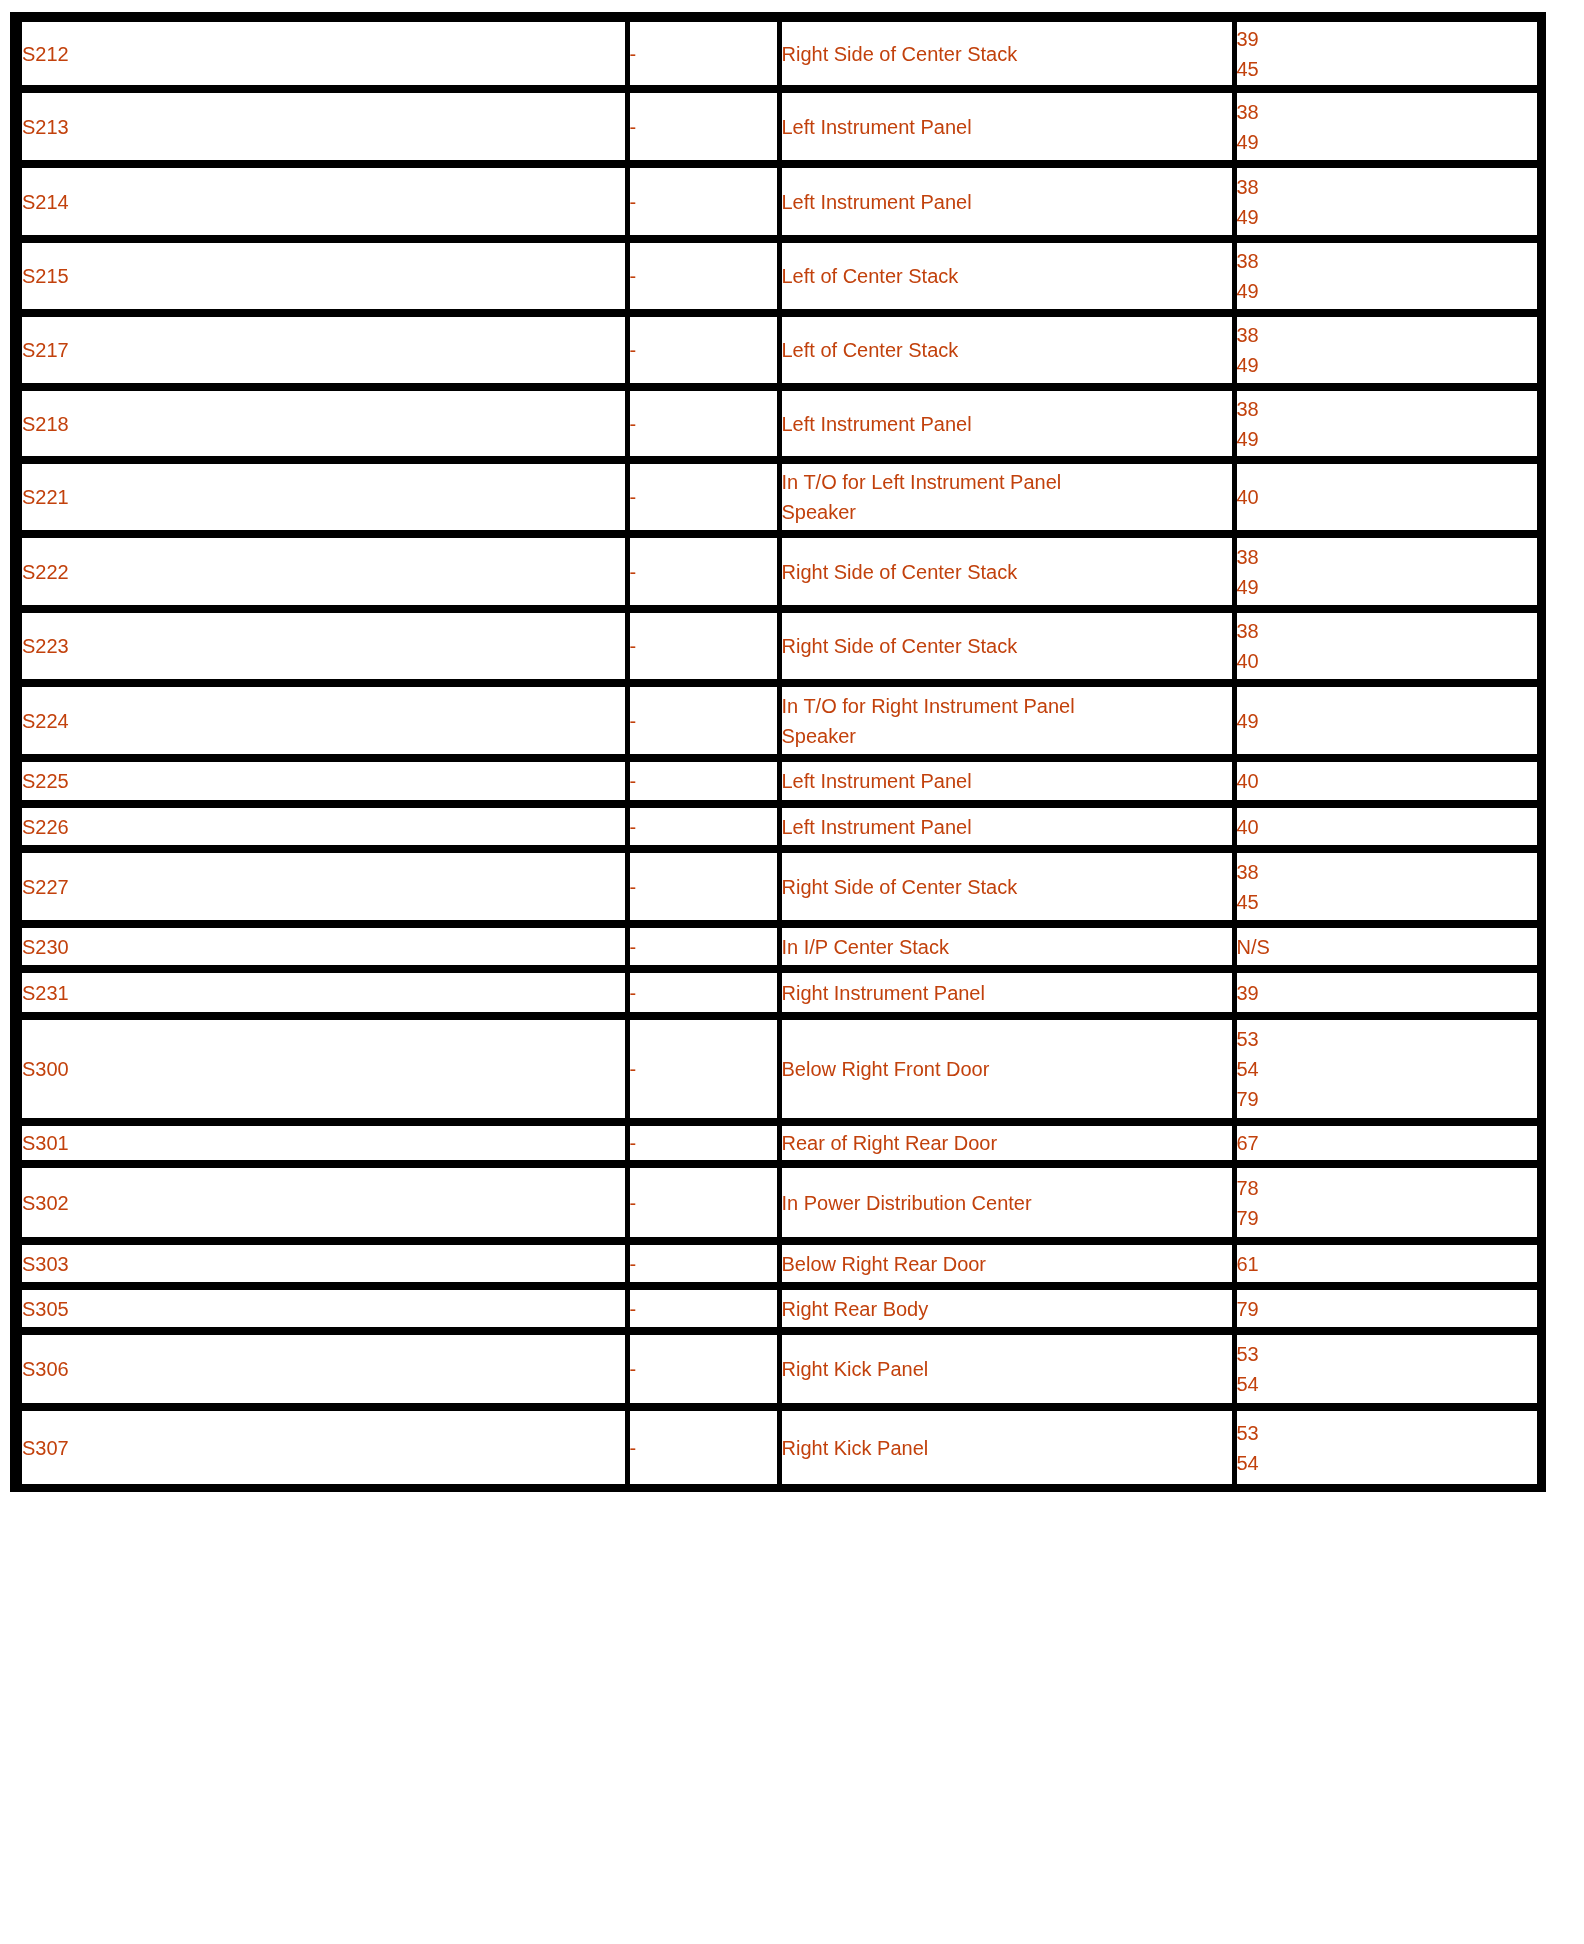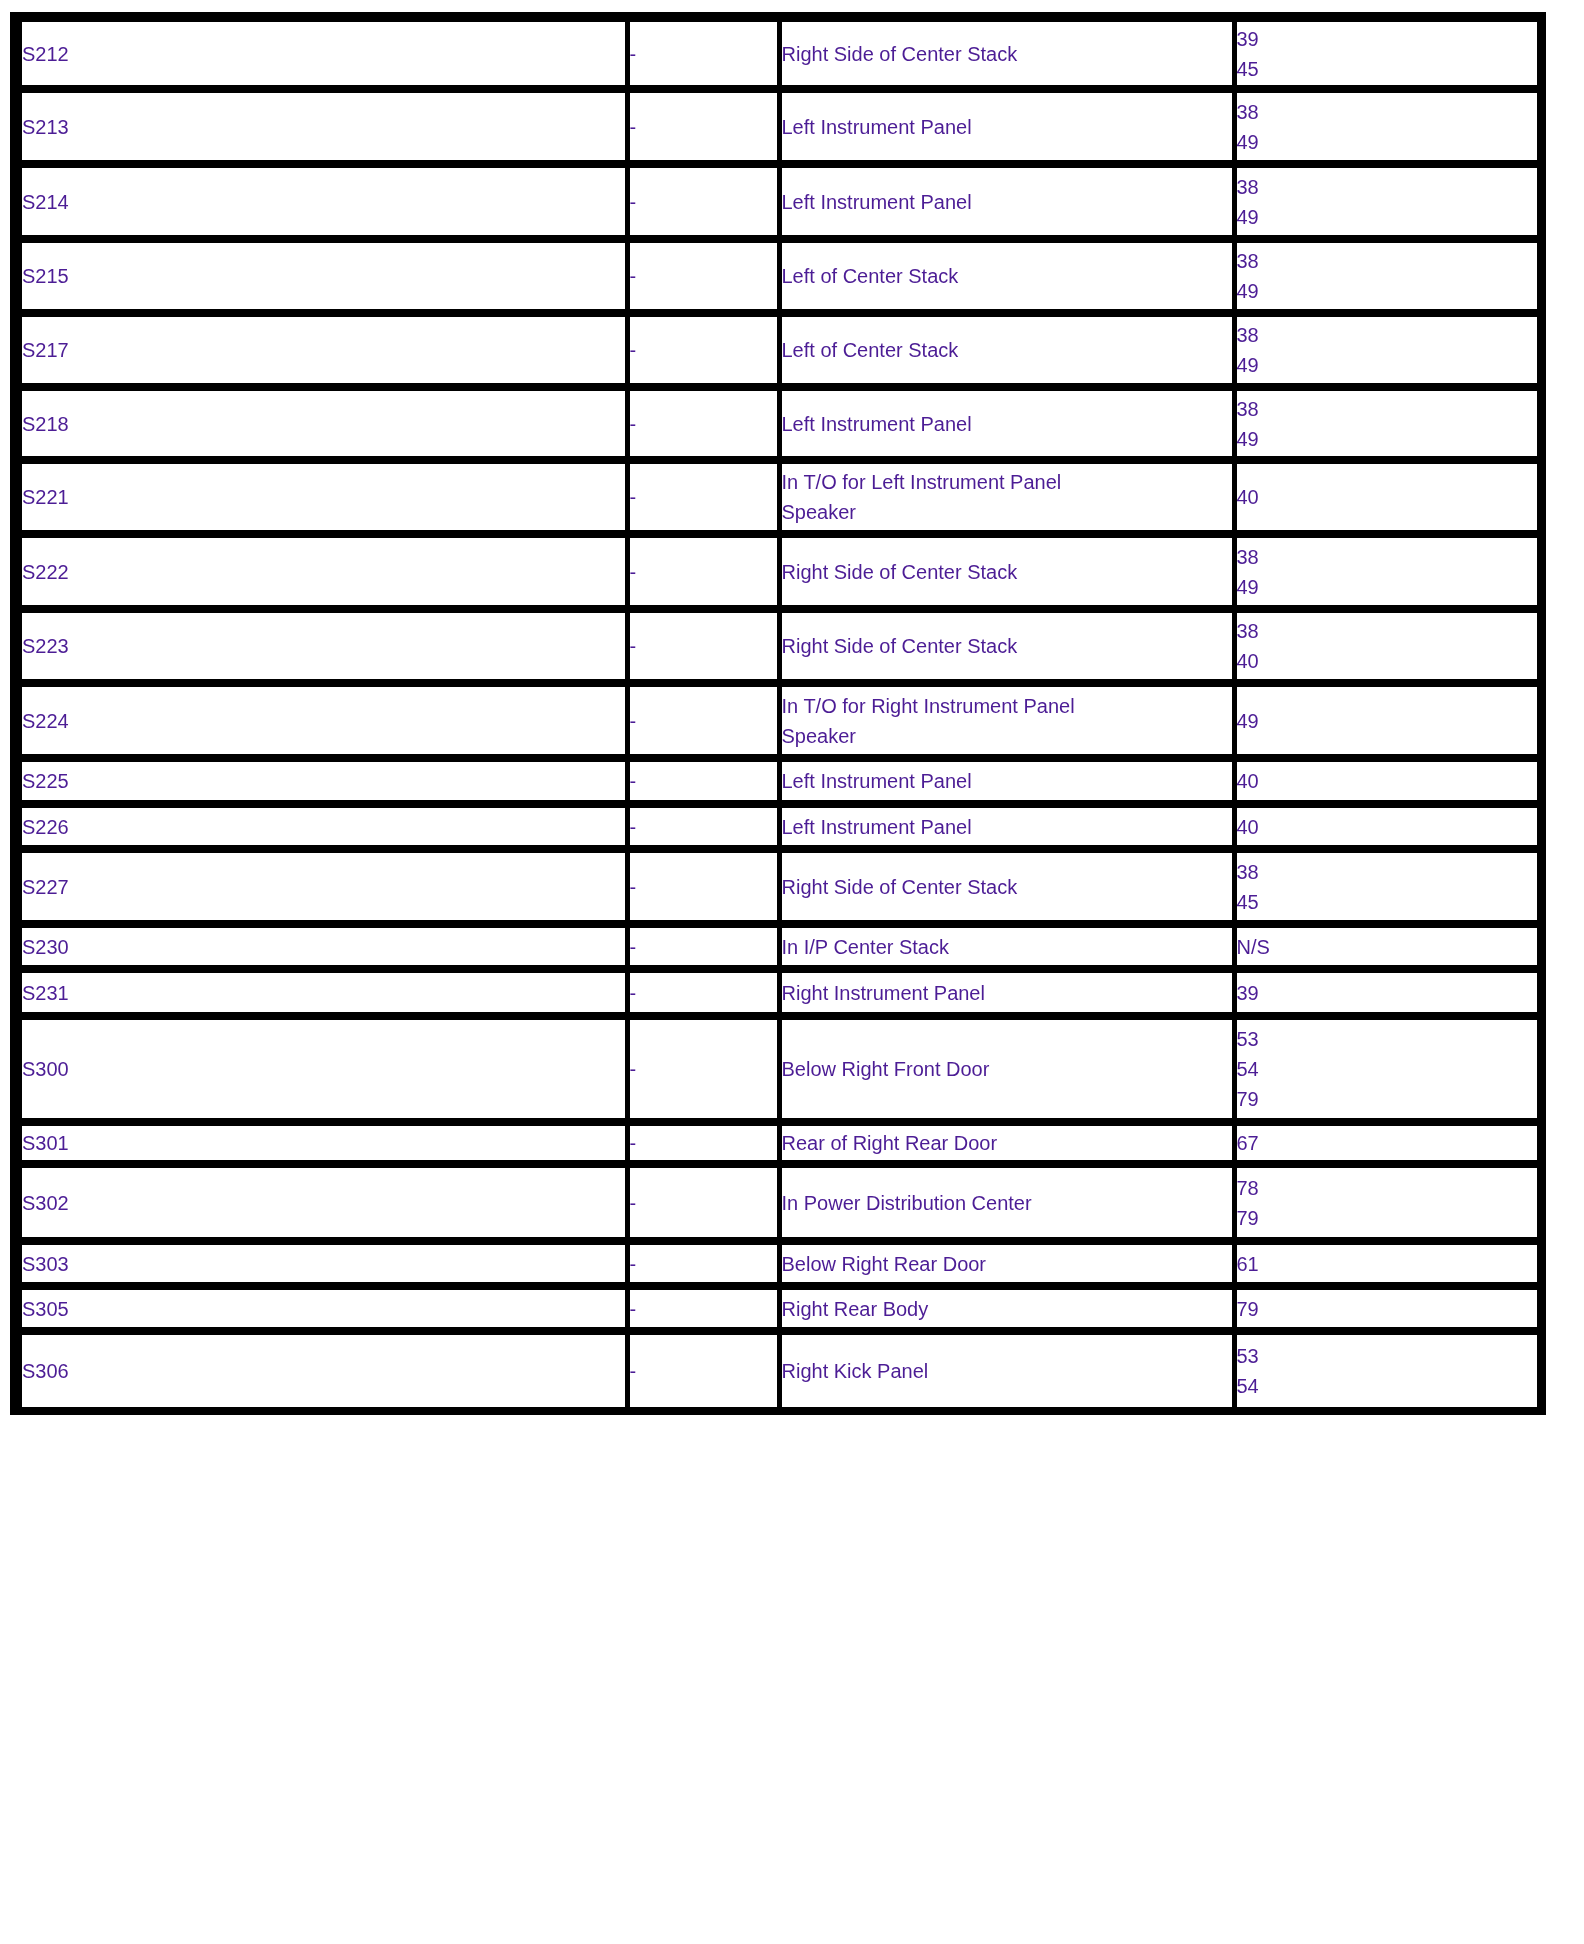--- a/index.html
+++ b/index.html
@@ -7,21 +7,21 @@
     padding: 0;
     background: #ffffff;
     width: 1584px;
   }
   .page {
     position: relative;
     width: 1584px;
     height: 1944px;
     background: #ffffff;
     font-family: "Liberation Sans", sans-serif;
-    color: #4c1d95;
+    color: #c2410c;
   }
   .table-wrap {
     position: absolute;
     left: 10px;
     top: 12px;
     width: 1515px;
     border-style: solid;
     border-color: #000000;
     border-width: 10px 9px 8px 12px;
     background: #ffffff;
@@ -199,16 +199,23 @@
           <td class="c3">Right Rear Body</td>
           <td class="c4">79</td>
         </tr>
         <tr style="height:76px">
           <td class="c1">S306</td>
           <td class="c2">-</td>
           <td class="c3">Right Kick Panel</td>
           <td class="c4">53
 54</td>
         </tr>
+        <tr style="height:77px">
+          <td class="c1">S307</td>
+          <td class="c2">-</td>
+          <td class="c3">Right Kick Panel</td>
+          <td class="c4">53
+54</td>
+        </tr>
       </tbody>
     </table>
   </div>
 </div>
 
 </body></html>

